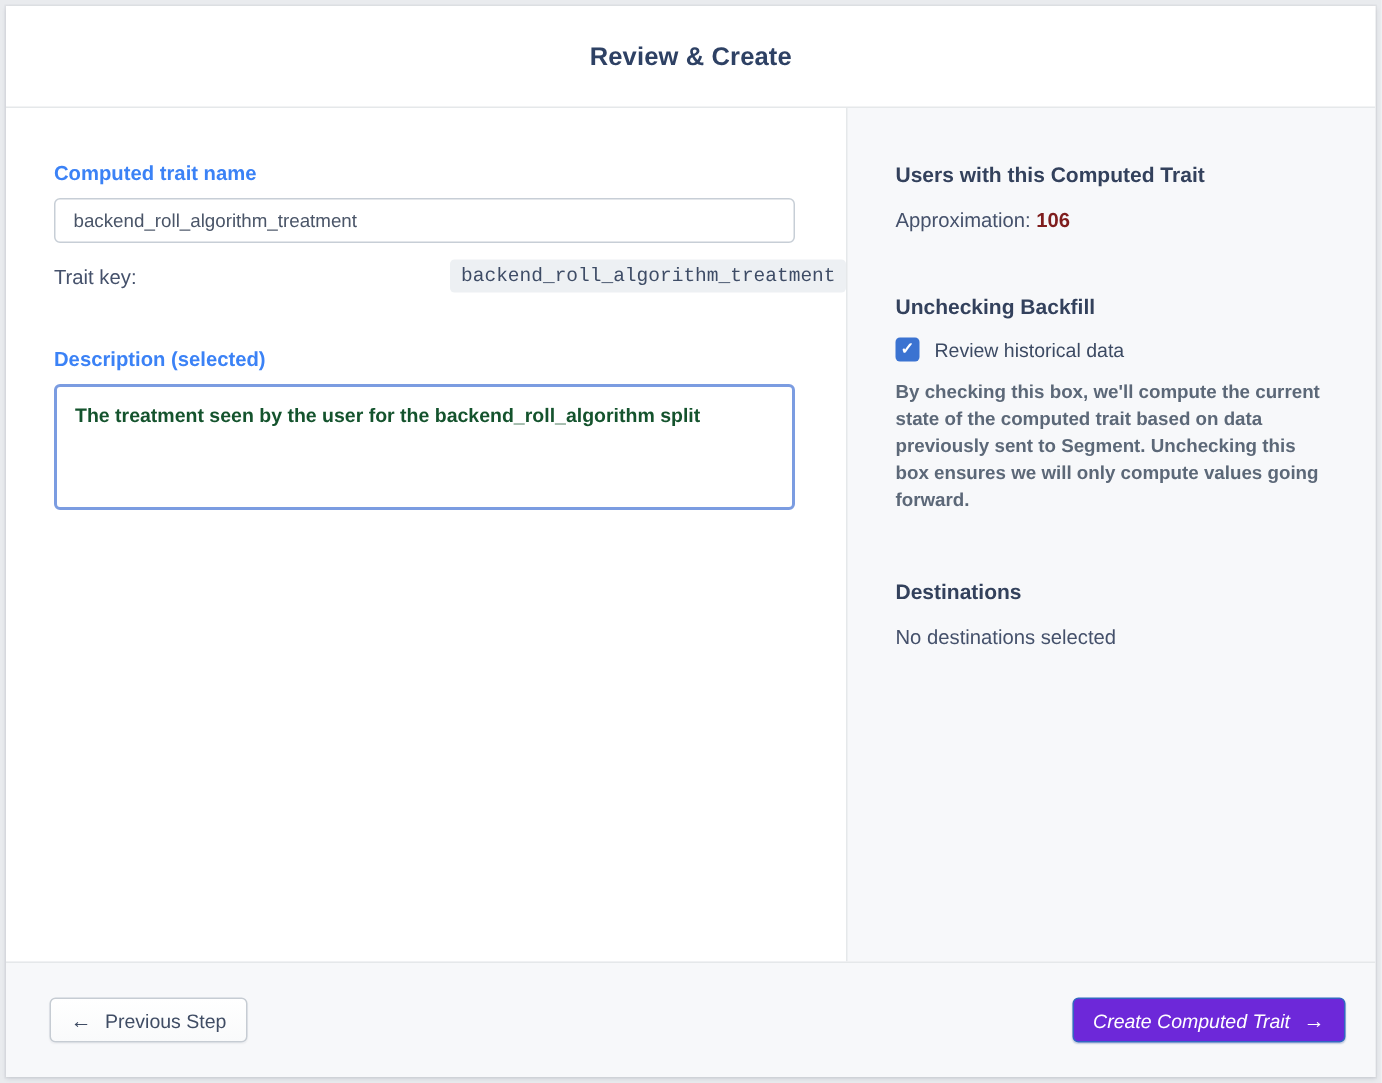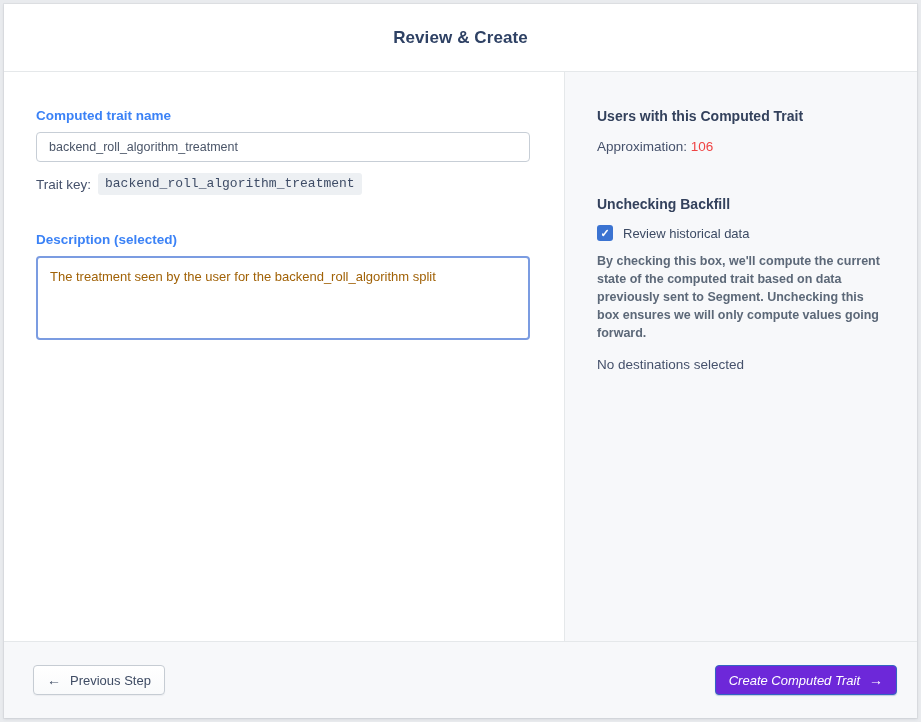--- a/index.html
+++ b/index.html
@@ -70,20 +70,21 @@
     font-size: 12.5px;
     color: #4a5568;
     outline: none;
   }
   .trait-key-row {
     margin-top: 11px;
     display: flex;
     align-items: center;
     font-size: 13.5px;
     color: #45516b;
+    justify-content: space-between;
   }
   .trait-key-badge {
     margin-left: 7px;
     background: #edf0f3;
     border-radius: 3px;
     padding: 3px 7px 4px 7px;
     font-family: "Liberation Mono", "DejaVu Sans Mono", monospace;
     font-size: 13px;
     color: #3e4c66;
     letter-spacing: 0;
@@ -94,23 +95,24 @@
     width: 494px;
     height: 84px;
     box-sizing: border-box;
     border: 2px solid #7b9ce1;
     border-radius: 4px;
     background: #ffffff;
     padding: 10px 12px;
     font-family: "Liberation Sans", sans-serif;
     font-size: 13px;
     line-height: 17px;
-    color: #a16207;
+    color: #14532d;
     resize: none;
     outline: none;
+    font-weight: bold;
   }
   
   .sidebar {
     flex: 0 0 353px;
     width: 353px;
     background: #f7f8fa;
     border-left: 1px solid #e5e8ea;
     padding: 36px 32px 0 32px;
     box-sizing: border-box;
   }
@@ -118,21 +120,21 @@
     margin: 0;
     font-size: 14px;
     font-weight: 700;
     color: #33415c;
   }
   .approx-row {
     margin-top: 15px;
     font-size: 13.5px;
     color: #45516b;
   }
-  .approx-row b { font-weight: 400; color: #ef4444; }
+  .approx-row b { font-weight: 700; color: #7f1d1d; }
   .backfill-heading { margin-top: 42px; }
   .checkbox-row {
     margin-top: 13px;
     display: flex;
     align-items: center;
     cursor: pointer;
   }
   .checkbox {
     width: 16px; height: 16px;
     border-radius: 3px;
@@ -238,20 +240,21 @@
 
       <h2 class="side-heading backfill-heading">Unchecking Backfill</h2>
       <div class="checkbox-row">
         <span class="checkbox">
           <span>✓</span>
         </span>
         <span class="checkbox-label">Review historical data</span>
       </div>
       <p class="side-paragraph">By checking this box, we'll compute the current state of the computed trait based on data previously sent to Segment. Unchecking this box ensures we will only compute values going forward.</p>
 
+      <h2 class="side-heading destinations-heading">Destinations</h2>
       <p class="destinations-empty">No destinations selected</p>
     </aside>
 
   </div>
 
   <footer class="dlg-footer">
     <button class="btn btn-secondary">
       <span class="arrow">←</span>
       <span>Previous Step</span>
     </button>

